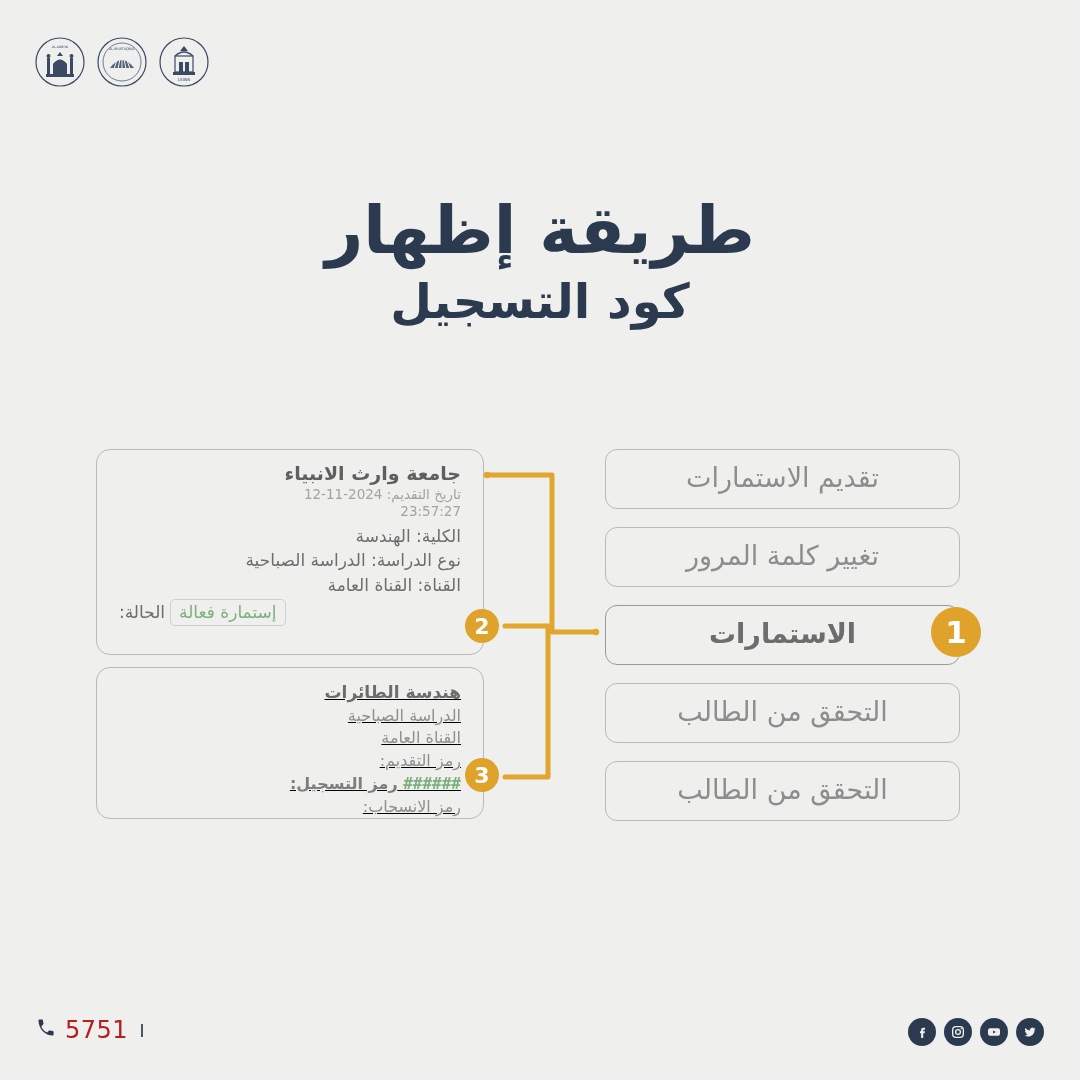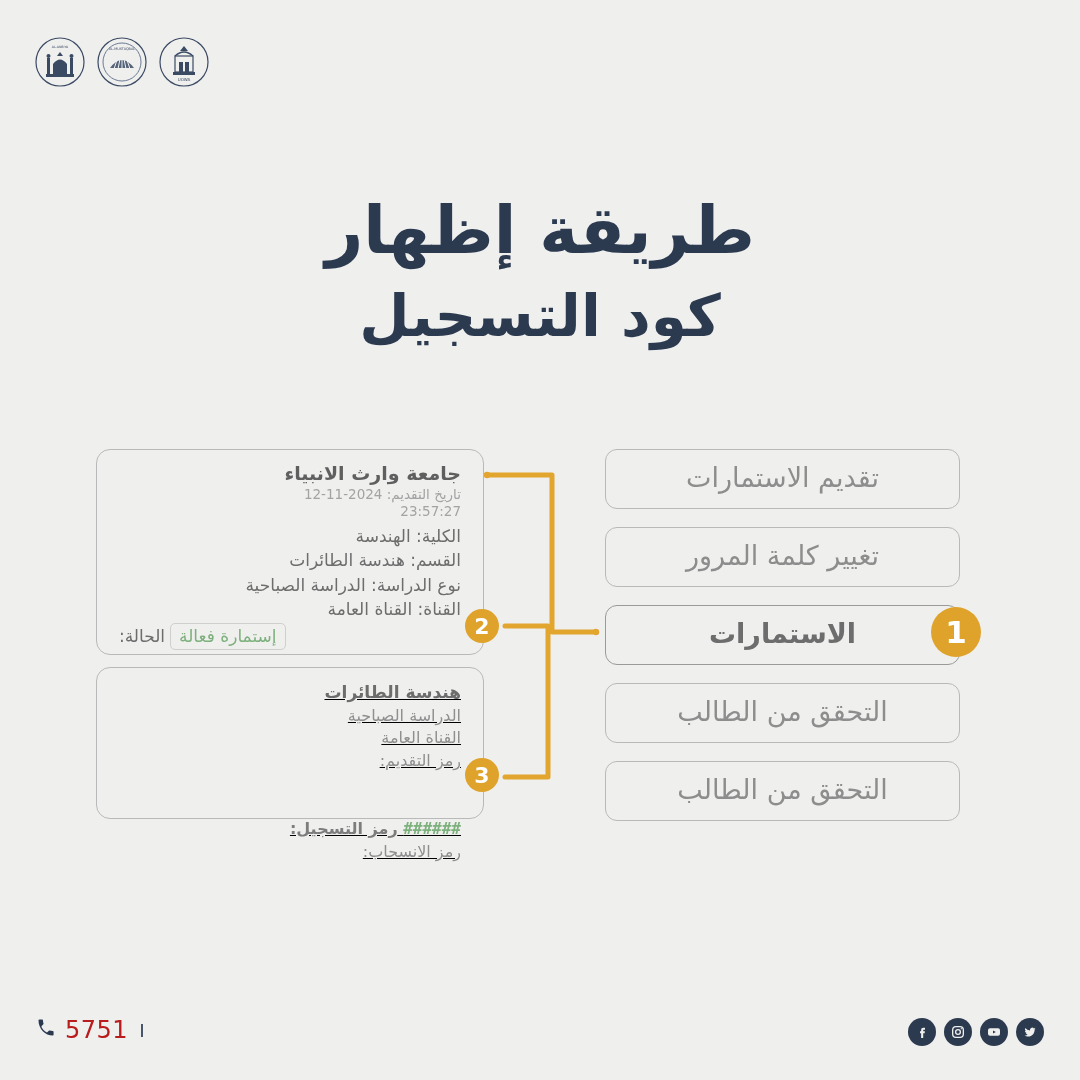--- a/index.html
+++ b/index.html
@@ -17,21 +17,21 @@
   .seal svg{display:block;}
 
   
   .title{
     position:absolute;top:196px;left:0;width:1080px;
     text-align:center;color:#2c3a50;
     font-weight:700;line-height:1.06;
     letter-spacing:-0.5px;
   }
   .title .l1{display:block;font-size:66px;letter-spacing:6px;}
-  .title .l2{display:block;font-size:58px;margin-top:20px;text-align:center;}
+  .title .l2{display:block;font-size:48px;margin-top:10px;text-align:center;}
 
   
   .menu{position:absolute;right:120px;top:449px;width:386px;}
   .menu-row{
     height:58px;margin-bottom:18px;
     border:1.4px solid #b9b9b9;border-radius:12px;
     background:#efefee;
     display:flex;align-items:center;justify-content:center;
     position:relative;
     margin-left:31px;
@@ -79,21 +79,21 @@
   .status-pill{
     border:1px solid #cfcfcf;border-radius:5px;
     padding:1px 8px 2px 8px;margin-left:5px;
     font-size:17px;color:#7cb07c;background:#efefee;
     line-height:1.3;
   }
 
   .card-b-inner{padding:12px 22px 0 22px;text-align:right;direction:rtl;}
   .b-title{font-size:17px;color:#6d6d6d;font-weight:700;line-height:1.45;}
   .b-line{font-size:16px;color:#8f8f8f;line-height:1.42;font-weight:400;}
-  .b-code{font-size:16px;color:#7d7d7d;line-height:1.42;font-weight:700;margin-top:45px;}
+  .b-code{font-size:16px;color:#7d7d7d;line-height:1.42;font-weight:700;}
   .b-code .hash{color:#7cb07c;font-family:"DejaVu Sans Mono","Liberation Mono",monospace;
                 font-size:16px;letter-spacing:0px;}
 
   
   .connectors{position:absolute;inset:0;pointer-events:none;}
 
   
   .footer-left{
     position:absolute;left:36px;top:1016px;
     display:flex;align-items:center;gap:9px;direction:ltr;
@@ -191,21 +191,20 @@
   <div class="badge" id="badge2">2</div>
   <div class="badge" id="badge3">3</div>
 
   <div class="card" id="card-a">
     <div class="card-inner">
       <div class="uni-name">جامعة وارث الانبياء</div>
       <div class="sub-line">تاريخ التقديم: 2024-11-12</div>
       <div class="sub-line">23:57:27</div>
       <div class="meta">
         <div class="meta-line">الكلية: الهندسة</div>
-        <div class="meta-line">القسم: هندسة الطائرات</div>
         <div class="meta-line">نوع الدراسة: الدراسة الصباحية</div>
         <div class="meta-line">القناة: القناة العامة</div>
       </div>
       <div class="status-row">
         <span class="status-pill">إستمارة فعالة</span>
         <span class="status-label">الحالة:</span>
       </div>
     </div>
   </div>
 

